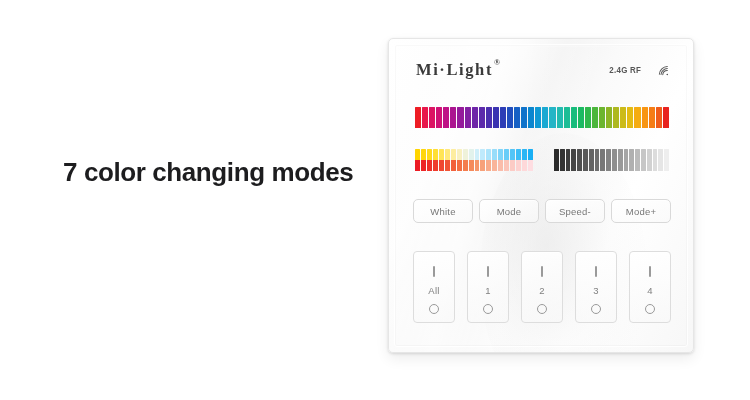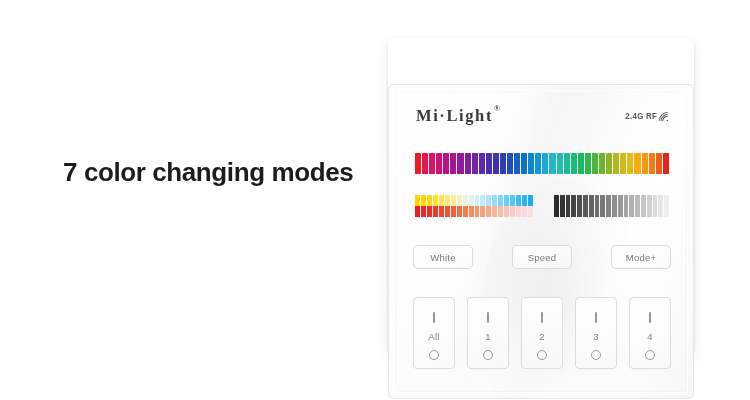--- a/index.html
+++ b/index.html
@@ -64,21 +64,20 @@
     background:
       linear-gradient(115deg,
         #ffffff 0%,
         #fdfdfd 22%,
         #f3f3f3 40%,
         #fafafa 52%,
         #ffffff 70%,
         #f7f7f7 100%);
     border: 1px solid #e6e6e6;
     overflow: hidden;
-    margin-top: 46px;
   }
   
   #panel-inner-frame {
     position: absolute;
     left: 5px;
     top: 5px;
     right: 5px;
     bottom: 5px;
     border-radius: 3px;
     border: 1px solid rgba(255,255,255,0.85);
@@ -148,21 +147,21 @@
     vertical-align: super;
     position: relative;
     top: -4px;
     left: 1px;
     color: #4a4a4a;
     letter-spacing: 0;
   }
   #rf-badge {
     display: flex;
     align-items: flex-start;
-    gap: 1px;
+    gap: 17px;
     margin-top: 5px;
   }
   #rf-label {
     font-family: "Liberation Sans", sans-serif;
     font-size: 9px;
     font-weight: bold;
     color: #565656;
     letter-spacing: 0.3px;
     transform: scaleX(0.88);
     transform-origin: right center;
@@ -477,21 +476,24 @@
           <div class="seg" style="background: rgb(229, 229, 229);"></div>
           <div class="seg" style="background: rgb(238, 238, 238);"></div>
         </div>
     </div>
 
     <div id="fn-row">
         <div class="fn-btn">
           <span>White</span>
         </div>
         <div class="fn-btn">
-          <span>Speed</span>
+          <span>Mode</span>
+        </div>
+        <div class="fn-btn">
+          <span>Speed-</span>
         </div>
         <div class="fn-btn">
           <span>Mode+</span>
         </div>
       </div>
 
     <div id="zone-row">
         <div class="zone-btn">
           <div class="zone-on"></div>
           <div class="zone-label">All</div>

